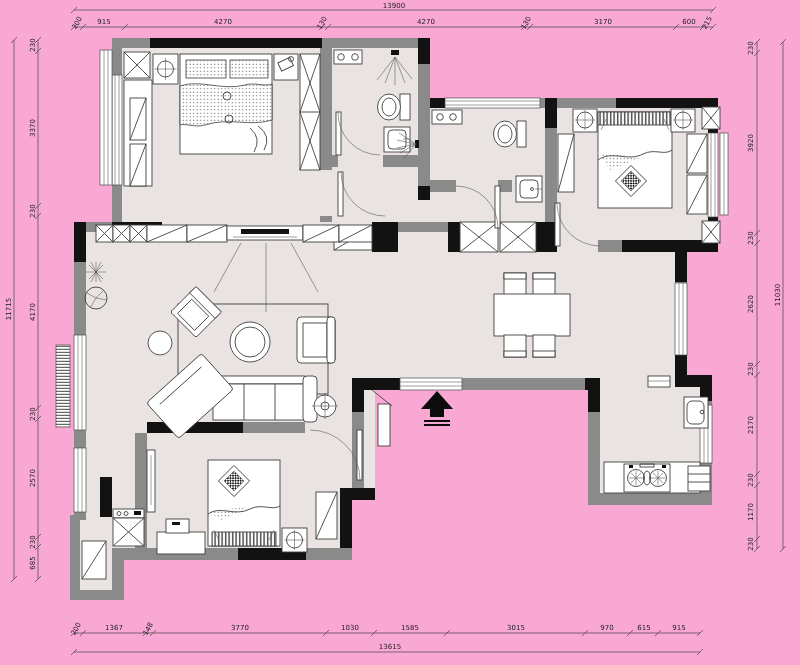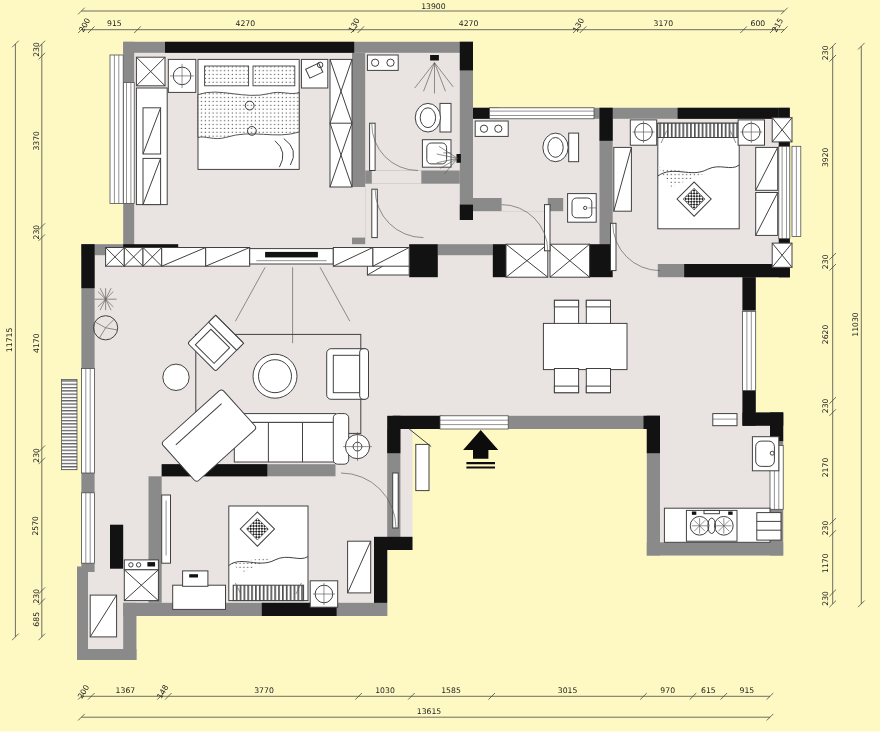--- a/index.html
+++ b/index.html
@@ -1,16 +1,16 @@
 <!DOCTYPE html>
 <html><head>
 <meta charset="utf-8">
 <style>
   html,body{margin:0;padding:0;background:#fff;}
-  #stage{position:relative;width:800px;height:665px;background:#fef9c3;overflow:hidden;
+  #stage{position:relative;width:800px;height:665px;background:#f9a8d4;overflow:hidden;
          font-family:"DejaVu Sans",sans-serif;}
   svg{position:absolute;inset:0;}
   .w  {fill:#8a8a8a;}
   .b  {fill:#121212;}
   .flr{fill:#e9e4e2;stroke:none;}
   .f  {fill:#ffffff;stroke:#3f3f3f;stroke-width:0.9;}
   .fn {fill:none;stroke:#3f3f3f;stroke-width:0.9;}
   .thin{fill:none;stroke:#5a5a5a;stroke-width:0.6;}
   .win{fill:#ffffff;stroke:#4a4a4a;stroke-width:0.7;}
   .dl {fill:none;stroke:#444;stroke-width:0.7;}

